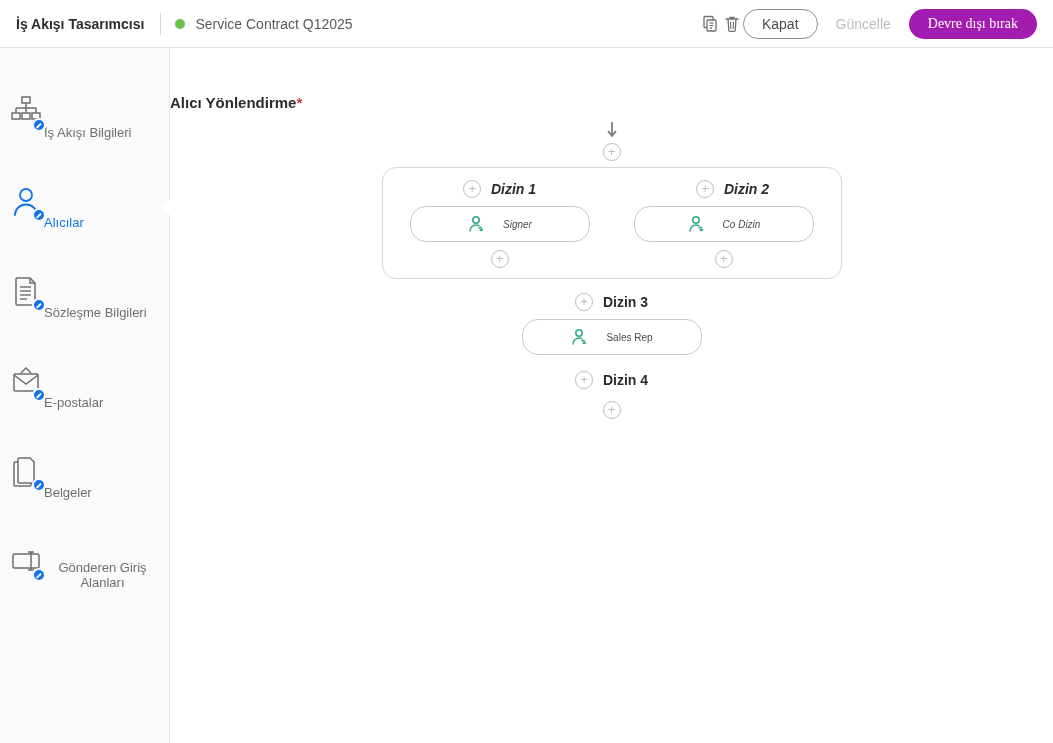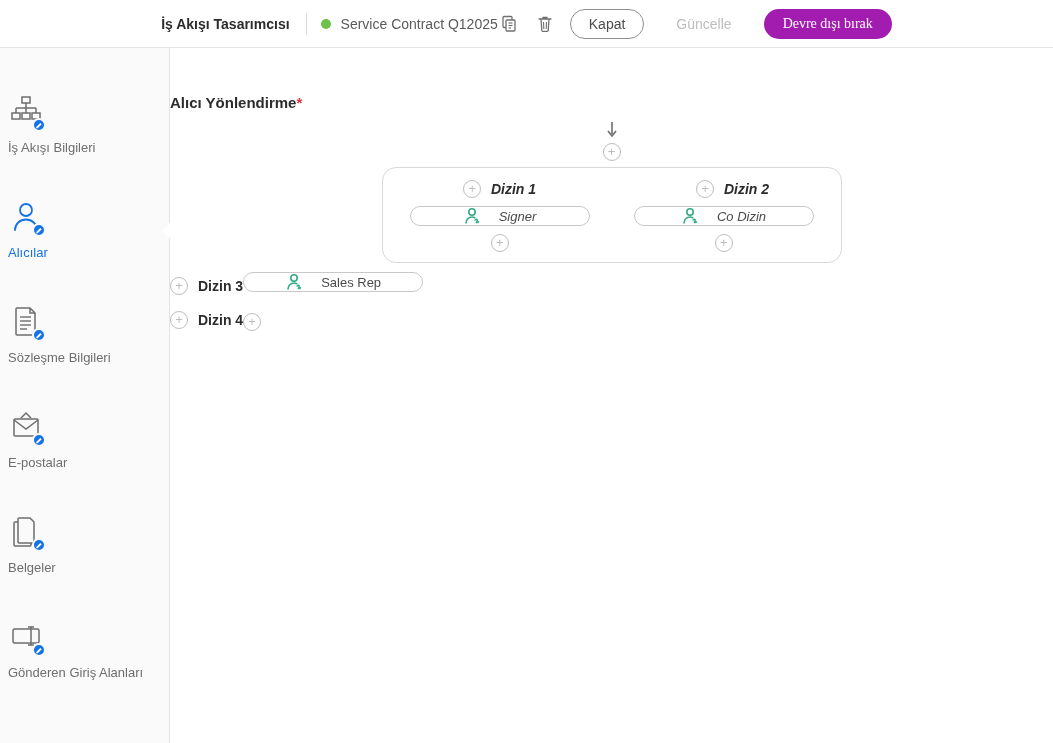--- a/index.html
+++ b/index.html
@@ -13,21 +13,21 @@
     overflow: hidden;
   }
 
   
   .header {
     height: 48px;
     border-bottom: 1px solid #e4e4e4;
     display: flex;
     align-items: center;
     padding: 0 16px;
-    justify-content: center;
+    justify-content: space-between;
   }
   .header-left { display: flex; align-items: center; }
   .title {
     font-weight: 600;
     font-size: 14px;
     color: #2c2c2c;
     padding-right: 16px;
   }
   .vsep {
     width: 1px;
@@ -37,21 +37,21 @@
   }
   .status-dot {
     width: 10px;
     height: 10px;
     border-radius: 50%;
     background: #6cc24a;
     margin-right: 10px;
   }
   .wf-name { color: #5a5a5a; font-size: 14px; }
 
-  .header-right { display: flex; align-items: center; gap: 14px; }
+  .header-right { display: flex; align-items: center; gap: 0; }
   .icon-btn {
     width: 22px; height: 22px;
     display: flex; align-items: center; justify-content: center;
     cursor: pointer;
     color: #707070;
   }
   .btn {
     border-radius: 16px;
     padding: 6px 18px;
     font-size: 14px;
@@ -83,22 +83,22 @@
 
   
   .sidebar {
     width: 170px;
     background: #fafafa;
     border-right: 1px solid #e4e4e4;
     padding-top: 26px;
   }
   .side-item {
     display: flex;
-    flex-direction: column;
-    align-items: flex-start;
+    flex-direction: row;
+    align-items: flex-end;
     padding: 20px 8px 24px;
     cursor: pointer;
     position: relative;
     color: #6e6e6e;
   }
   .side-item.active {
     color: #1473e6;
   }
   .side-item.active::after {
     content: '';
@@ -201,38 +201,38 @@
   .branch-title {
     font-weight: 700;
     font-size: 14px;
     color: #2c2c2c;
   }
   .branch.shift-right .branch-header { padding-left: 18px; }
 
   
   .recip-pill {
     width: 180px;
-    height: 20px;
+    height: 36px;
     border: 1px solid #c9c9c9;
     border-radius: 16px;
     display: flex;
     align-items: center;
     justify-content: center;
     gap: 16px;
-    font-size: 13px;
+    font-size: 10px;
     color: #4b4b4b;
     cursor: pointer;
     background: #fff;
     margin-bottom: 8px;
   }
 
   
   .serial-block {
     display: flex;
-    flex-direction: row;
+    flex-direction: column;
     align-items: center;
     margin-top: 6px;
   }
   .serial-header {
     display: flex;
     align-items: center;
     justify-content: center;
     gap: 10px;
     margin: 8px 0;
   }

